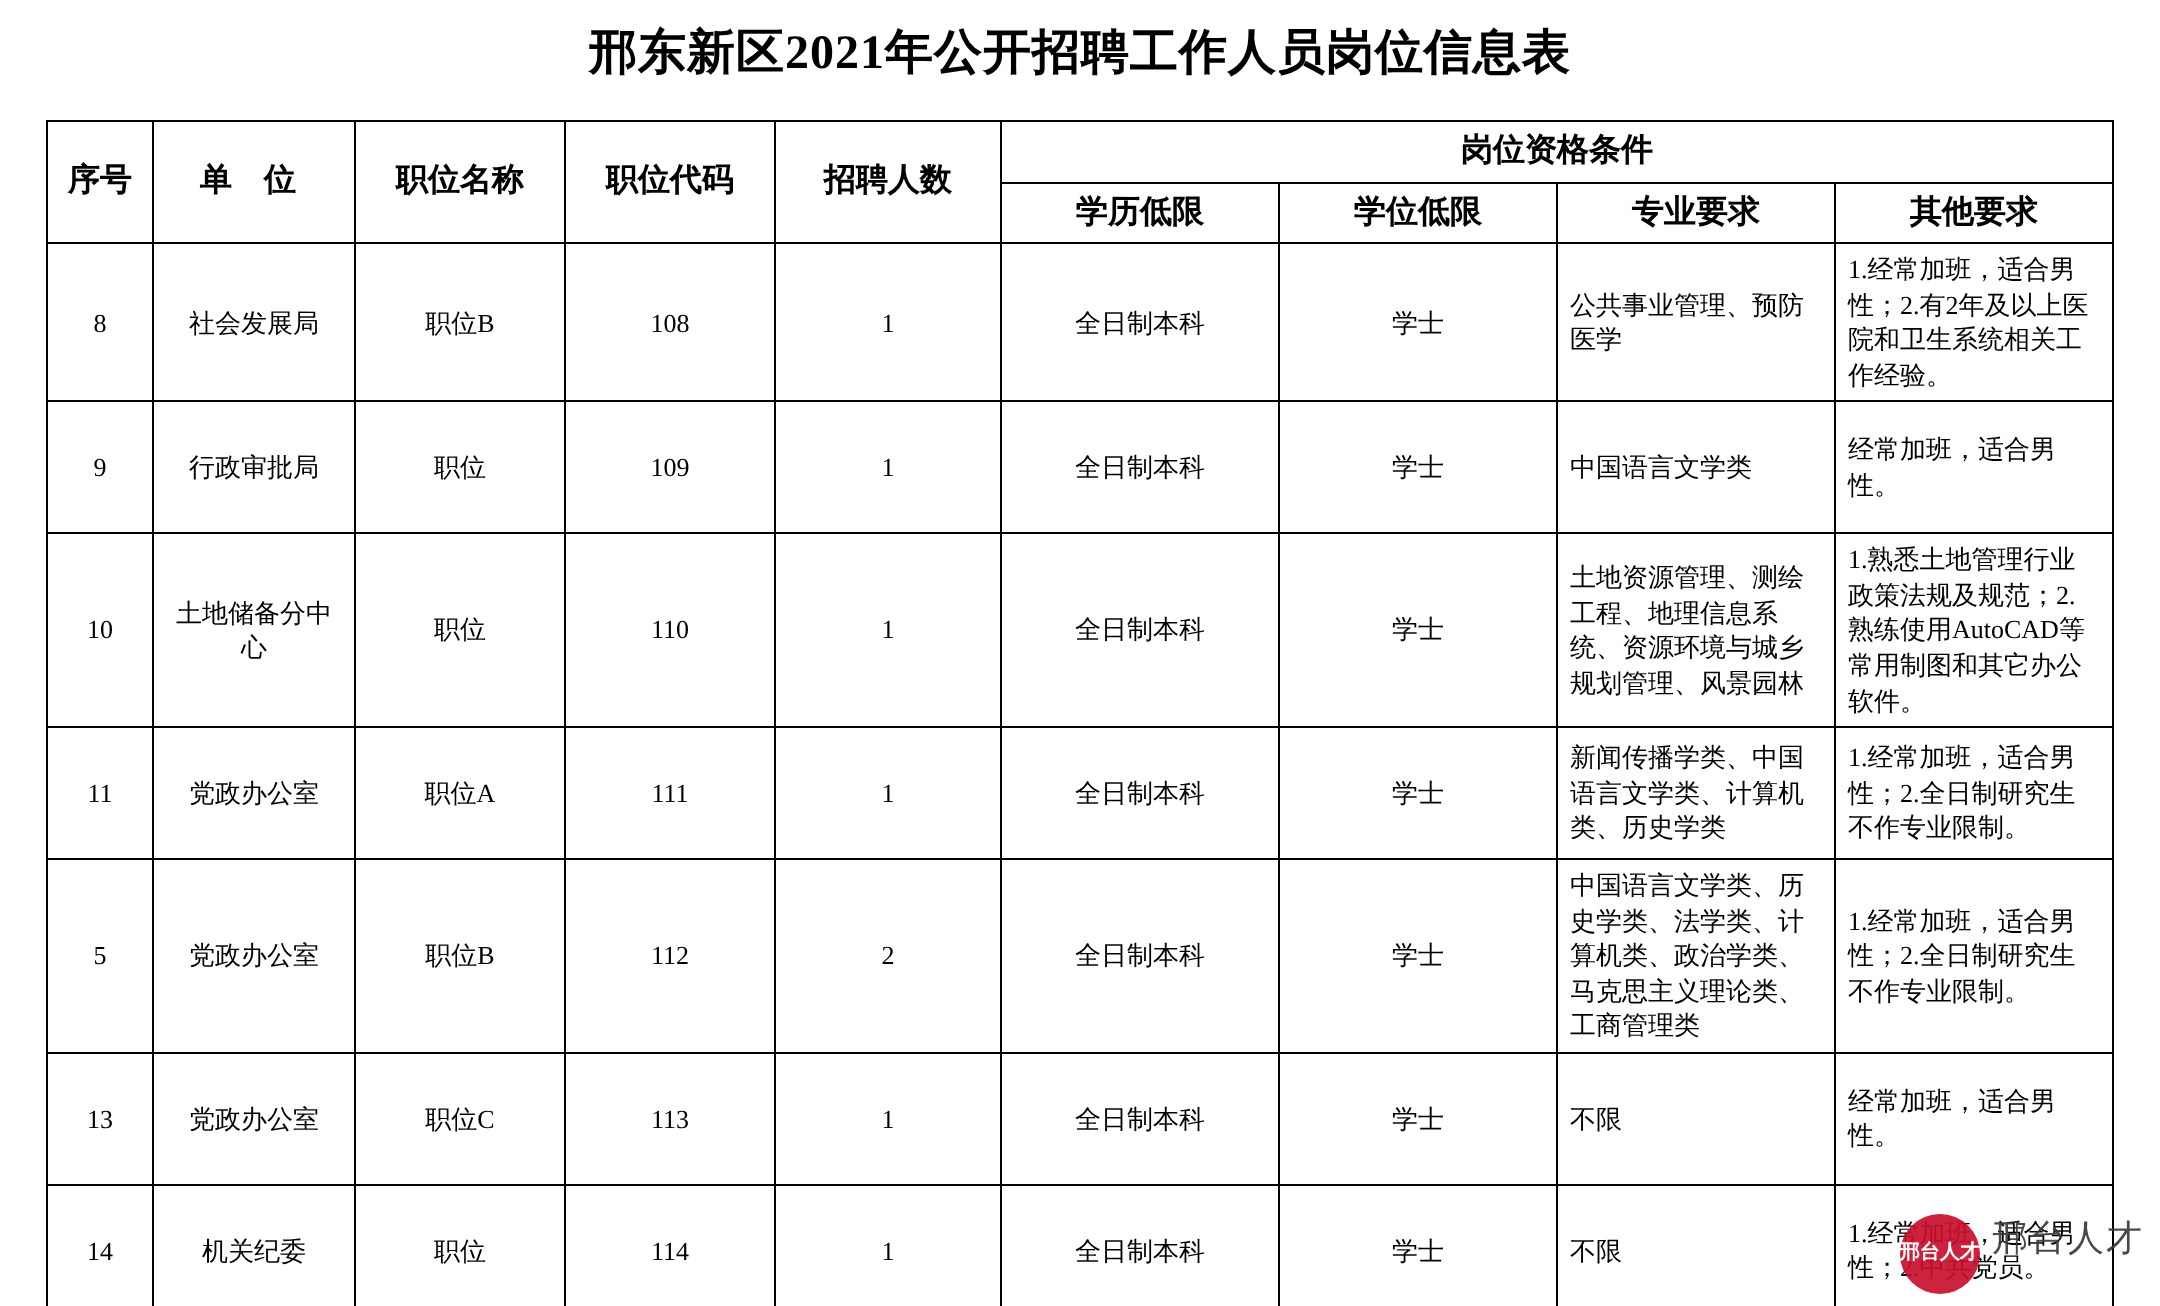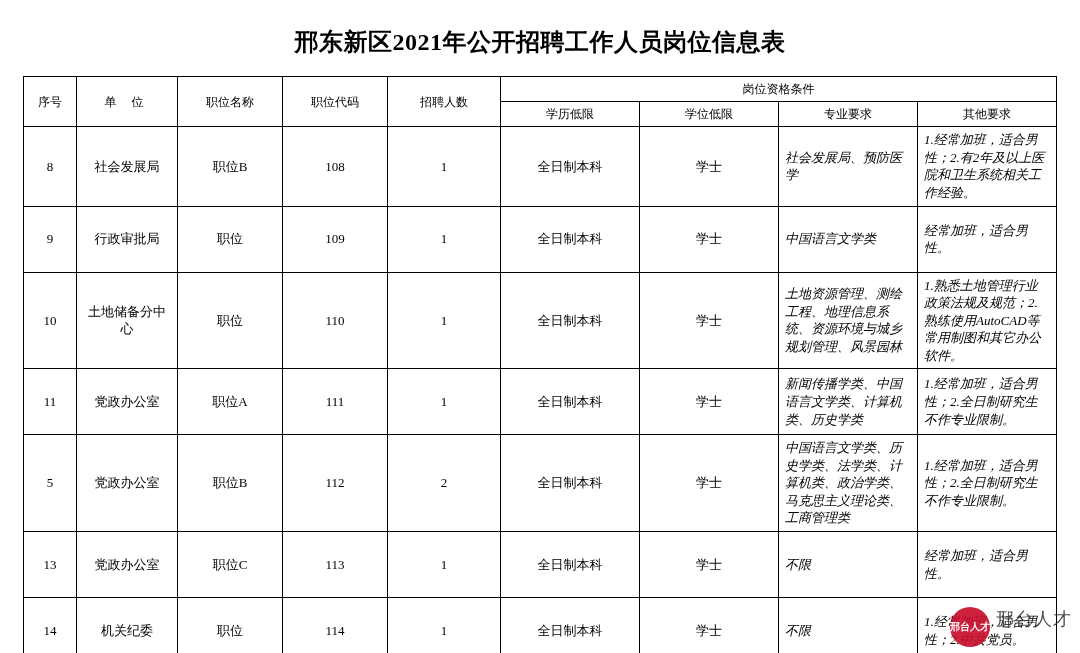--- a/index.html
+++ b/index.html
@@ -19,42 +19,42 @@
     width: 1080px;
     height: 653px;
     position: relative;
     box-sizing: border-box;
   }
   #doc-title {
     text-align: center;
     font-size: 24px;
     font-weight: bold;
     letter-spacing: 0.5px;
-    padding-top: 26px;
+    padding-top: 10px;
     padding-bottom: 18px;
     font-family: "Liberation Serif", "DejaVu Serif", serif;
   }
   table.jobs {
     border-collapse: collapse;
     width: 1034px;
     margin: 0 auto;
     table-layout: fixed;
   }
   table.jobs th, table.jobs td {
     border: 1px solid #000000;
     padding: 4px 6px;
     font-size: 13px;
     vertical-align: middle;
     line-height: 1.35;
     word-break: break-all;
   }
   table.jobs th {
     text-align: center;
-    font-weight: normal;
-    font-size: 12px;
+    font-weight: bold;
+    font-size: 16px;
   }
   .c-seq   { width: 40px;  text-align: center; }
   .c-unit  { width: 88px;  text-align: center; }
   .c-post  { width: 92px;  text-align: center; }
   .c-code  { width: 92px;  text-align: center; }
   .c-num   { width: 100px; text-align: center; }
   .c-edu   { width: 112px; text-align: center; }
   .c-deg   { width: 96px;  text-align: center; }
   .c-major { width: 212px; text-align: left; }
   .c-other { width: 202px; text-align: left; }
@@ -65,21 +65,20 @@
   th.unit-head {
     letter-spacing: 6px;
     padding-left: 8px;
   }
   td.row-seq, td.row-unit, td.row-post, td.row-code, td.row-num,
   td.row-edu, td.row-deg {
     text-align: center;
   }
   td.row-major, td.row-other {
     text-align: left;
-    font-style: italic;
   }
   tbody tr { height: 66px; }
   .watermark {
     position: absolute;
     right: 8px;
     bottom: 6px;
     display: flex;
     align-items: flex-start;
     gap: 6px;
     opacity: 0.92;
@@ -132,21 +131,21 @@
     </thead>
     <tbody>
       <tr>
         <td class="c-seq row-seq">8</td>
         <td class="c-unit row-unit">社会发展局</td>
         <td class="c-post row-post">职位B</td>
         <td class="c-code row-code">108</td>
         <td class="c-num row-num">1</td>
         <td class="c-edu row-edu">全日制本科</td>
         <td class="c-deg row-deg">学士</td>
-        <td class="c-major row-major">社会发展局、预防医学</td>
+        <td class="c-major row-major">公共事业管理、预防医学</td>
         <td class="c-other row-other">1.经常加班，适合男性；2.有2年及以上医院和卫生系统相关工作经验。</td>
       </tr>
       <tr>
         <td class="c-seq row-seq">9</td>
         <td class="c-unit row-unit">行政审批局</td>
         <td class="c-post row-post">职位</td>
         <td class="c-code row-code">109</td>
         <td class="c-num row-num">1</td>
         <td class="c-edu row-edu">全日制本科</td>
         <td class="c-deg row-deg">学士</td>

